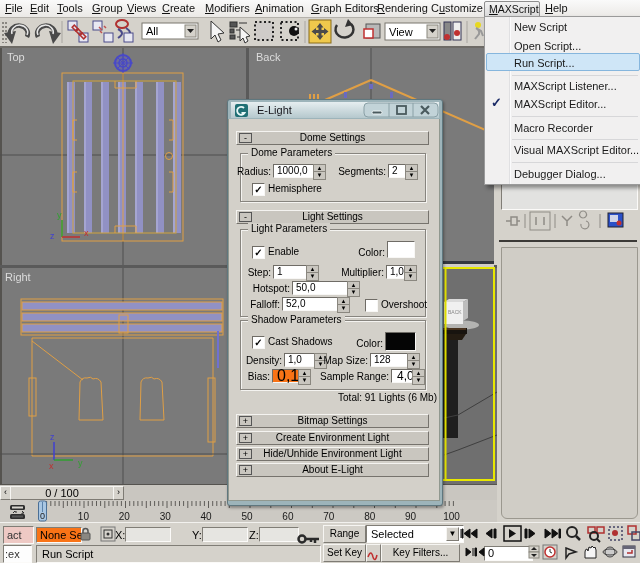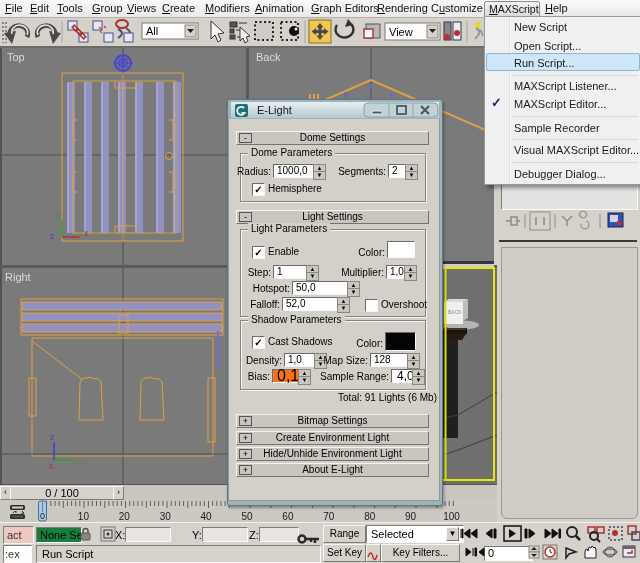--- a/index.html
+++ b/index.html
@@ -338,21 +338,21 @@
       <text x="451.5" y="20" font-size="10" fill="#1a1a1a" text-anchor="middle" font-family="Liberation Sans">100</text>
       <rect x="38.5" y="1" width="8" height="20" rx="2" fill="#a9c6e2" stroke="#4a6f96"></rect>
       <line x1="42.5" y1="2" x2="42.5" y2="12" stroke="#5a82aa"></line>
       <text x="42.5" y="19" font-size="9" fill="#222" text-anchor="middle" font-family="Liberation Sans">0</text>
     </svg>
 </div>
 
 <div class="abs" style="left:0;top:522px;width:640px;height:41px;background:#d5d2cb;border-top:1px solid #f2f1ee;">
   <div class="abs sunk" style="left:3px;top:3px;width:26px;height:16px;background:#eec9c4;font-size:11px;color:#333;padding-left:3px;line-height:16px;">act</div>
   <div class="abs sunk" style="left:3px;top:22px;width:26px;height:16px;background:#fdfdfd;font-size:11px;color:#333;padding-left:1px;line-height:16px;">:ex</div>
-  <div class="abs sunk" style="left:36px;top:4px;width:41px;height:14px;background:#15803d;font-size:11px;padding-left:3px;line-height:14px;overflow:hidden;white-space:nowrap;">None Se</div>
+  <div class="abs sunk" style="left:36px;top:4px;width:41px;height:14px;background:#f97316;font-size:11px;padding-left:3px;line-height:14px;overflow:hidden;white-space:nowrap;">None Se</div>
   <div class="abs sunk" style="left:36px;top:22px;width:278px;height:16px;background:#d5d2cb;font-size:11px;padding-left:5px;line-height:16px;">Run Script</div>
   <svg id="status-svg" class="abs" style="left:0;top:0;z-index:2" width="640" height="41" viewBox="0 0 640 41">
       <g transform="translate(80,5)">
         <rect x="1" y="5" width="9" height="7" rx="1" fill="#8a8781" stroke="#555"></rect>
         <path d="M3 5 v-2 a2.5 2.5 0 0 1 5 0 v2" fill="none" stroke="#555" stroke-width="1.5"></path>
       </g>
       <rect x="101" y="4" width="14" height="14" fill="#d5d2cb" stroke="#777"></rect>
       <rect x="104" y="7" width="8" height="8" fill="none" stroke="#333"></rect>
       <circle cx="108" cy="11" r="1.5" fill="#333"></circle>
       <g transform="translate(298,12)">
@@ -521,19 +521,19 @@
   <div id="mitems">
       <div style="position: absolute; left: 29px; top: 4px; white-space: nowrap;">New Script</div>
       <div style="position: absolute; left: 29px; top: 23px; white-space: nowrap;">Open Script...</div>
       <div style="position: absolute; left: 1px; top: 36px; width: 152px; height: 16px; background: rgb(207, 230, 247); border: 1px solid rgb(134, 182, 221); border-radius: 2px;"></div>
       <div style="position: absolute; left: 29px; top: 40px; white-space: nowrap;">Run Script...</div>
       <div style="position: absolute; left: 27px; top: 58px; width: 126px; height: 1px; background: rgb(215, 215, 217);"></div>
       <div style="position: absolute; left: 29px; top: 63px; white-space: nowrap;">MAXScript Listener...</div>
       <div style="position: absolute; left: 29px; top: 81px; white-space: nowrap;">MAXScript Editor...</div>
       <div style="position: absolute; left: 6px; top: 78px; width: 14px; height: 14px; color: rgb(26, 42, 102); font-size: 13px; font-weight: bold;">✓</div>
       <div style="position: absolute; left: 27px; top: 99px; width: 126px; height: 1px; background: rgb(215, 215, 217);"></div>
-      <div style="position: absolute; left: 29px; top: 105px; white-space: nowrap;">Sample Recorder</div>
+      <div style="position: absolute; left: 29px; top: 105px; white-space: nowrap;">Macro Recorder</div>
       <div style="position: absolute; left: 27px; top: 122px; width: 126px; height: 1px; background: rgb(215, 215, 217);"></div>
       <div style="position: absolute; left: 29px; top: 127px; white-space: nowrap;">Visual MAXScript Editor...</div>
       <div style="position: absolute; left: 27px; top: 145px; width: 126px; height: 1px; background: rgb(215, 215, 217);"></div>
       <div style="position: absolute; left: 29px; top: 151px; white-space: nowrap;">Debugger Dialog...</div>
     </div>
 </div>
 
 </body></html>

